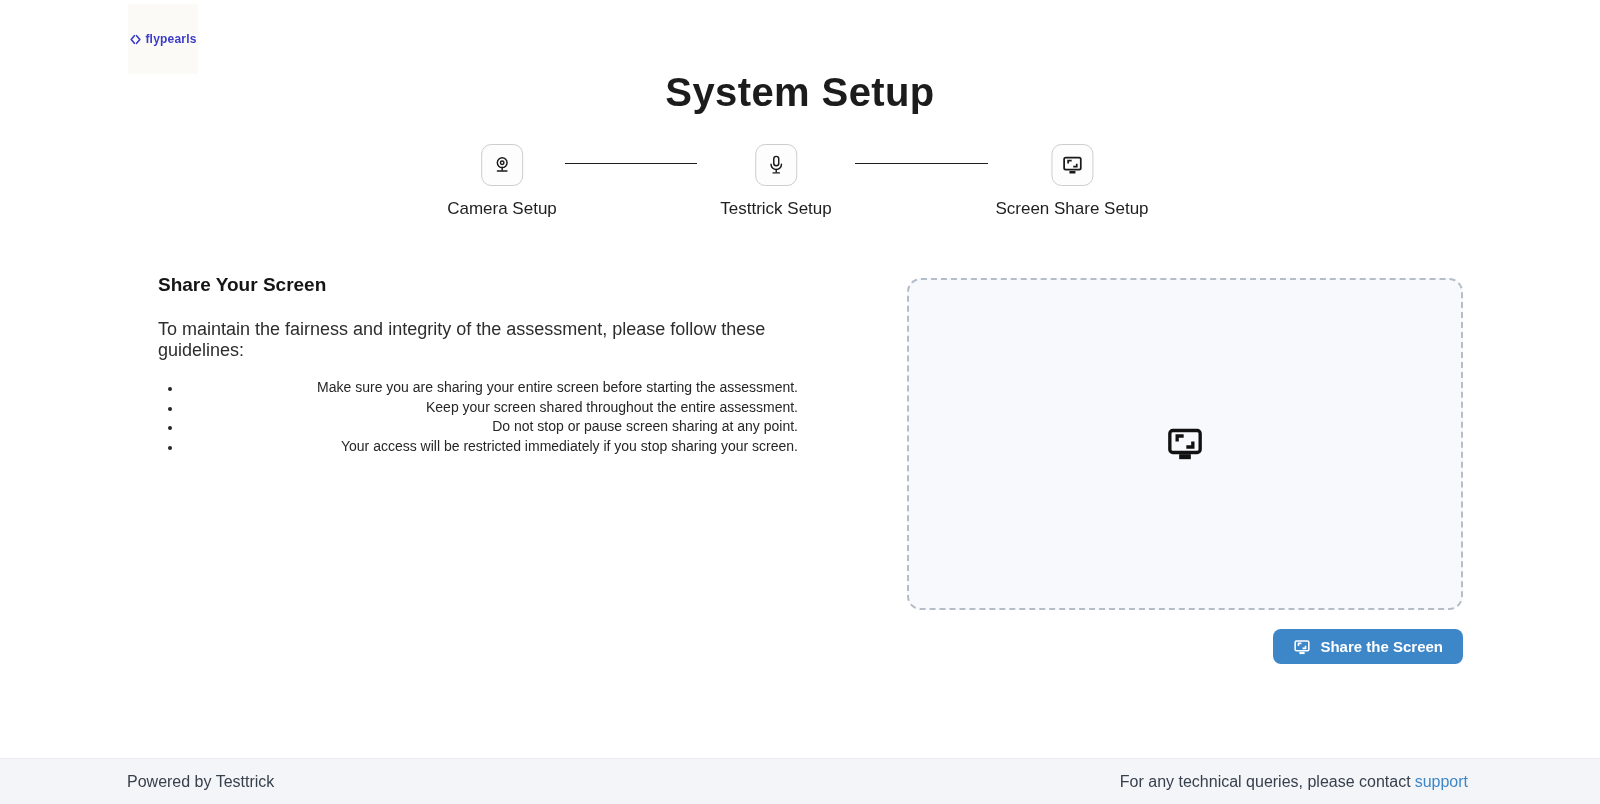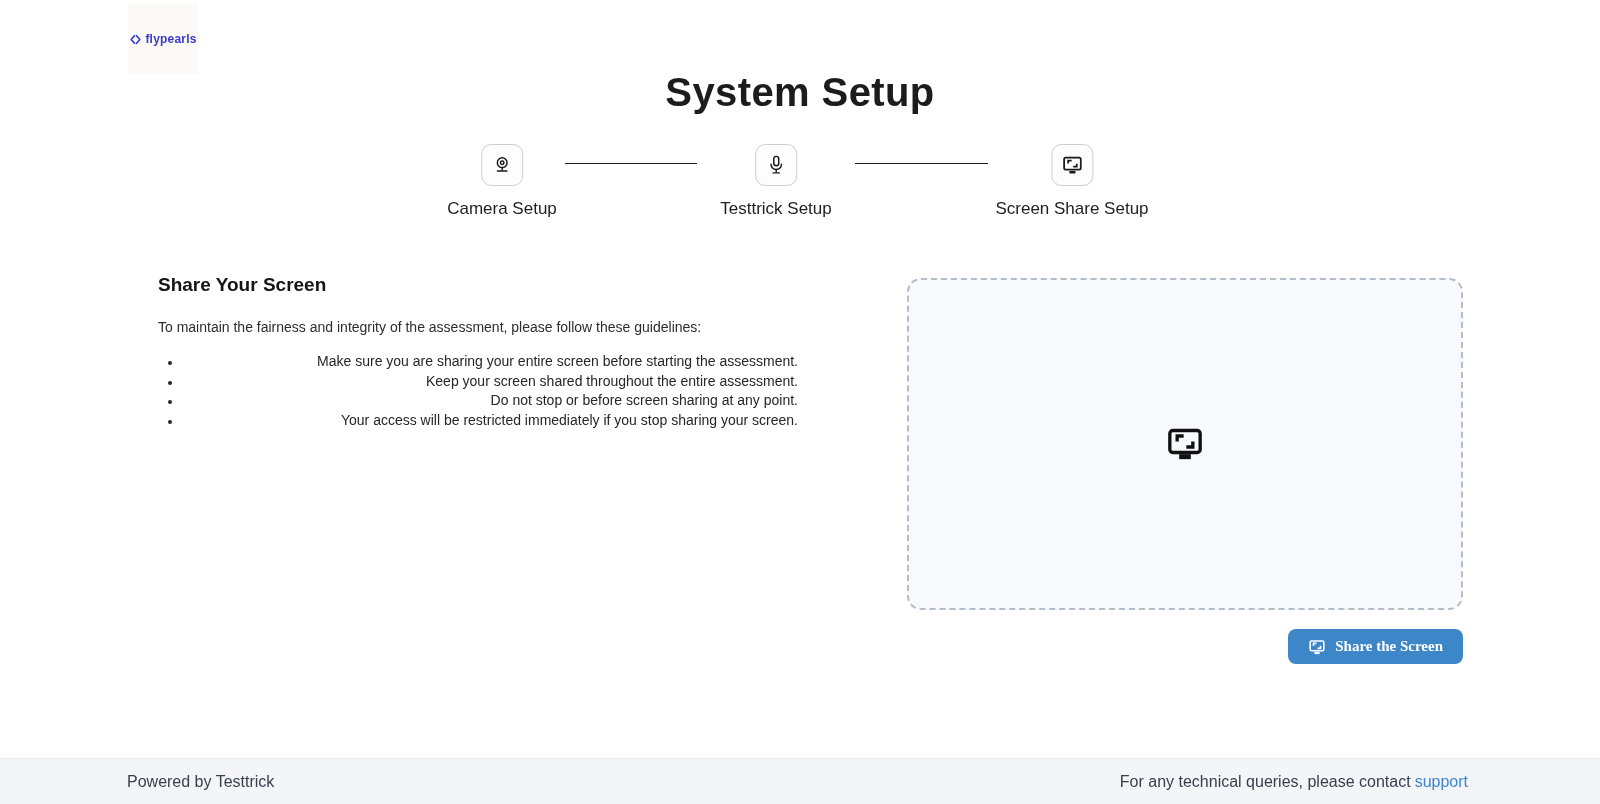--- a/index.html
+++ b/index.html
@@ -40,39 +40,39 @@
     background:#fdfdfd; display:flex; align-items:center; justify-content:center;
   }
   .step-label { margin-top:13px; font-size:17px; font-weight:500; color:#1f1f1f; white-space:nowrap; }
   .connector { position:absolute; top:163px; height:0; border-top:1.5px solid #1e1e1e; }
   .connector-1 { left:565px; width:132px; }
   .connector-2 { left:855px; width:133px; }
 
   
   .share-content { position:absolute; left:158px; top:274px; width:640px; }
   .share-heading { margin:0; font-size:19px; font-weight:700; color:#151515; }
-  .share-intro { margin:23px 0 0 0; font-size:14px; color:#2d2d2d; }
+  .share-intro { margin:23px 0 0 0; font-size:18px; color:#2d2d2d; }
   .guidelines { margin:17px 0 0 0; padding-left:24px; }
   .guidelines li { font-size:14px; color:#262626; line-height:19.5px;text-align:right; }
   .guidelines li::marker { color:#262626; font-size:12px; }
 
   
   .preview-box {
     position:absolute; left:907px; top:278px; width:556px; height:332px;
     border:2px dashed #b4bdc8; border-radius:14px; background:#f8f9fc;
     display:flex; align-items:center; justify-content:center;
   }
 
   
   .share-button {
     position:absolute; top:629px; right:137px; height:35px;
     display:inline-flex; align-items:center; gap:9px; padding:0 20px;
     background:#3d87c8; border:none; border-radius:8px;
     color:#ffffff; font-size:15px; font-weight:700;
-    font-family:Liberation Serif, serif; cursor:pointer;
+    font-family:Liberation Sans, sans-serif; cursor:pointer;
   }
 
   
   .footer {
     position:absolute; left:0; bottom:0; width:100%; height:46px;
     background:#f4f5f8; border-top:1px solid #ececef;
     display:flex; align-items:center; justify-content:space-between;
     padding:0 132px 0 127px; font-size:16px; color:#363f4c;
   }
   .footer-right { white-space:nowrap; }
@@ -138,21 +138,21 @@
   </div>
   <div class="step-label">Screen Share Setup</div>
 </div>
 
 <div class="share-content">
   <h2 class="share-heading">Share Your Screen</h2>
   <p class="share-intro">To maintain the fairness and integrity of the assessment, please follow these guidelines:</p>
   <ul class="guidelines">
     <li>Make sure you are sharing your entire screen before starting the assessment.</li>
     <li>Keep your screen shared throughout the entire assessment.</li>
-    <li>Do not stop or before screen sharing at any point.</li>
+    <li>Do not stop or pause screen sharing at any point.</li>
     <li>Your access will be restricted immediately if you stop sharing your screen.</li>
   </ul>
 </div>
 
 <div class="preview-box">
   <span style="display:flex;">
     <svg viewBox="0 0 24 24" width="40" height="40" fill="none" stroke="#111111" stroke-width="2" stroke-linecap="square">
       <rect x="2.9" y="3.9" width="18.2" height="13.2" rx="1.8"></rect>
       <path d="M7.3 9.5V7.2h2.9"></path>
       <path d="M16.7 11.5v2.3h-2.9"></path>

